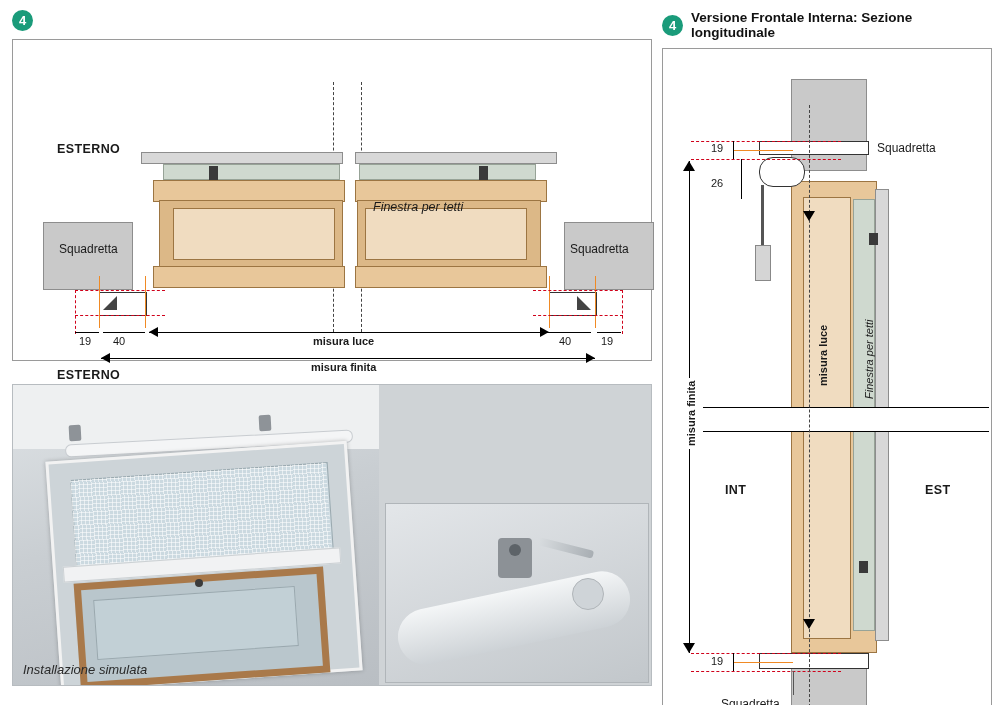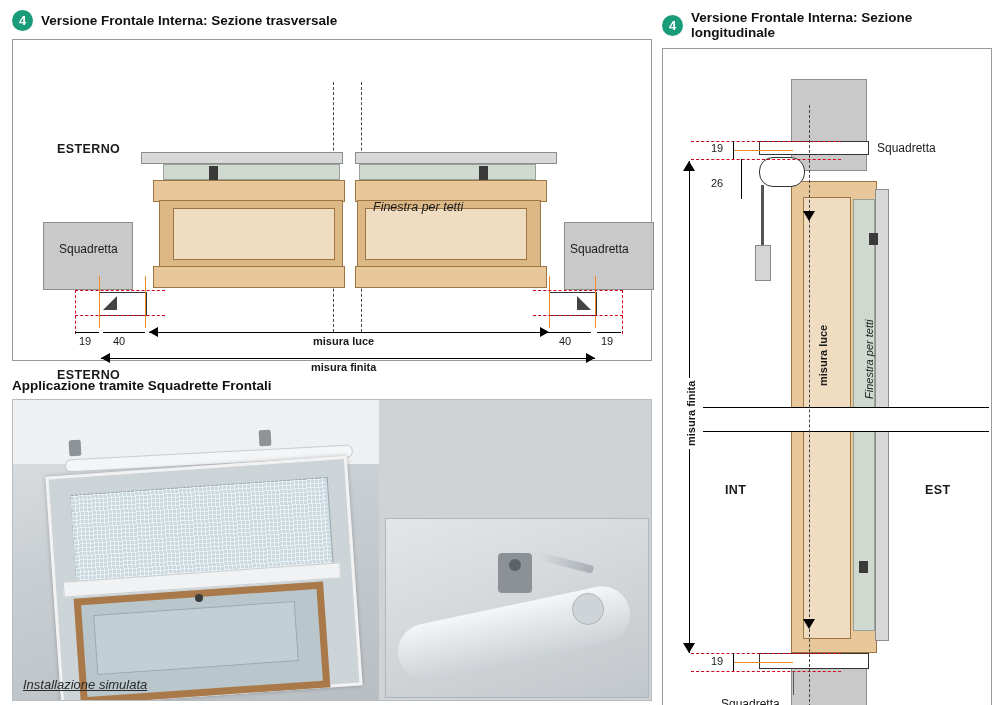--- a/index.html
+++ b/index.html
@@ -60,42 +60,41 @@
   .arrow-u{border-bottom:10px solid #000;}
   .arrow-d{border-top:10px solid #000;}
 
   
   #left-bottom{left:12px;top:378px;width:640px;}
   #photo-area{position:relative;width:638px;height:300px;margin-top:6px;
     background:#cfd3d6;border:1px solid #b7bcc0;}
   #photo-left{position:absolute;left:0;top:0;width:366px;height:300px;
     background:linear-gradient(165deg,#dfe3e6 0%,#c9ced2 45%,#b9bec3 100%);
     overflow:hidden;}
-  .photo-caption{position:absolute;left:10px;bottom:8px;font-style:italic;font-size:13px;color:#2a2a2a;text-decoration:underline;}
+  .photo-caption{position:absolute;left:10px;bottom:8px;font-style:italic;font-size:13px;color:#2a2a2a;}
   #photo-text{position:absolute;left:378px;top:14px;width:250px;
     font-size:12.5px;line-height:1.45;color:#5b6a72;text-align:right;}
   #photo-inset{position:absolute;left:372px;top:118px;width:262px;height:178px;
     background:linear-gradient(160deg,#e3e6e9,#c2c7cb);border:1px solid #b0b5b9;overflow:hidden;}
 
   
   .win-outer{position:absolute;border:3px solid #f2f2f2;background:#cdd4d8;box-shadow:0 0 4px rgba(0,0,0,.25);}
   .win-wood{position:absolute;border:7px solid #a9794a;background:#b9c6cc;}
   .win-pane{position:absolute;background:#c2d0d6;border:1px solid #9aa8ae;}
 
   
   #right-top{left:662px;top:10px;width:330px;}
   #right-frame{position:relative;width:328px;height:668px;margin-top:8px;}
 </style>
 </head>
 <body>
 
 <div class="panel" id="left-top">
   <div class="hdr">
     <div class="badge">4</div>
-    <div class="hdr-title">Versione Frontale Interna: Sezione trasversale</div>
   </div>
 
   <div class="frame" id="left-top-frame">
 
     <div class="centerline" style="left:320px;top:42px;height:250px;"></div>
     <div class="centerline" style="left:348px;top:42px;height:250px;"></div>
 
     <div class="grey-blk" style="position:absolute;left:30px;top:182px;width:88px;height:66px;"></div>
     <div class="grey-blk" style="position:absolute;left:551px;top:182px;width:88px;height:66px;"></div>
 
@@ -160,21 +159,20 @@
 
     <div class="lbl lbl-b" style="left:44px;top:102px;font-size:12.5px;letter-spacing:.4px;">ESTERNO</div>
     <div class="lbl lbl-b" style="left:44px;top:328px;font-size:12.5px;letter-spacing:.4px;">ESTERNO</div>
     <div class="lbl" style="left:46px;top:202px;font-size:12px;">Squadretta</div>
     <div class="lbl" style="left:557px;top:202px;font-size:12px;">Squadretta</div>
     <div class="lbl lbl-i" style="left:360px;top:160px;font-size:12.5px;">Finestra per tetti</div>
   </div>
 </div>
 
 <div class="panel" id="left-bottom">
-  <div class="sub-title">Applicazione tramite Squadrette Frontali</div>
 
   <div id="photo-area">
 
     <div id="photo-left">
 
       <div style="position:absolute;left:0;top:0;width:366px;height:64px;background:#eef0f1;"></div>
 
       <div style="position:absolute;left:52px;top:52px;width:286px;height:11px;background:#f4f5f6;border:1px solid #c8ccd0;border-radius:6px;transform:rotate(-3deg);"></div>
       <div style="position:absolute;left:56px;top:40px;width:12px;height:16px;background:#8e9398;border-radius:2px;transform:rotate(-3deg);"></div>
       <div style="position:absolute;left:246px;top:30px;width:12px;height:16px;background:#8e9398;border-radius:2px;transform:rotate(-3deg);"></div>

